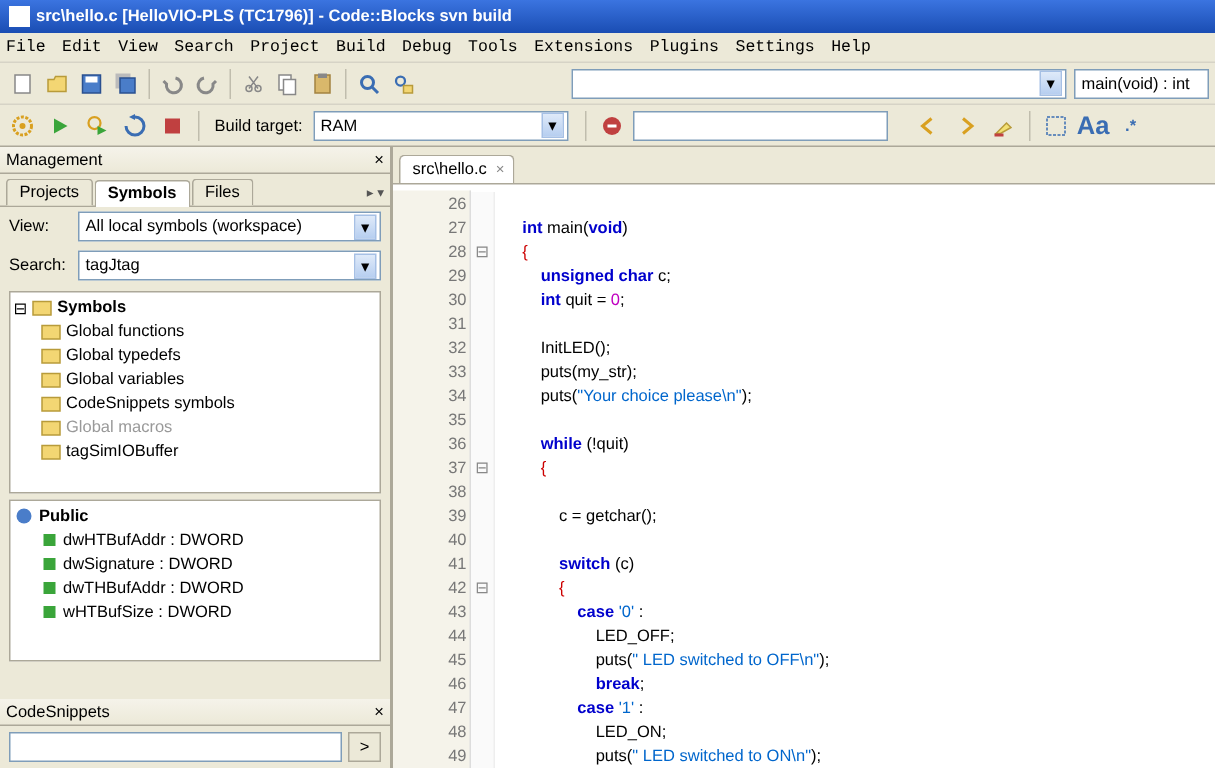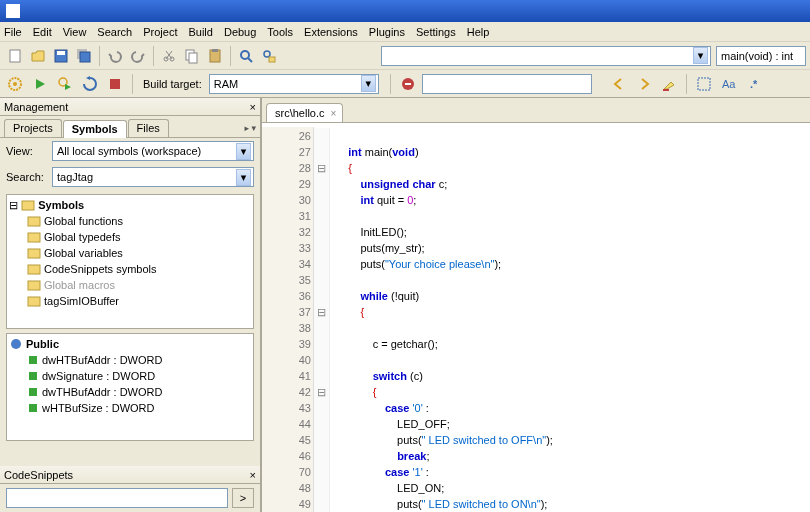--- a/index.html
+++ b/index.html
@@ -1,20 +1,20 @@
 <!DOCTYPE html>
 <html><head>
 <meta charset="utf-8">
 <style>
   * { box-sizing: border-box; margin: 0; padding: 0; font-family: Tahoma, sans-serif; font-size: 11px; }
   body { width: 810px; height: 512px; overflow: hidden; background: #fff; }
   .titlebar { background: linear-gradient(#3b74e0, #1a4db3); color: #fff; height: 22px; display: flex; align-items: center; padding: 0 6px; font-weight: bold; }
   .titlebar .codeicon { width: 14px; height: 14px; background: #fff; margin-right: 4px; display:inline-block; }
   .menubar { background: #ece9d8; height: 20px; display: flex; align-items: center; padding: 0 4px; gap: 11px; color: #000; border-bottom: 1px solid #d6d3c6; }
-  .menubar span { cursor: default; }
+  .menubar span { cursor: default; font-family: Liberation Mono, monospace; }
   .toolbar { background: #ece9d8; height: 28px; display: flex; align-items: center; padding: 0 4px; gap: 1px; border-bottom: 1px solid #d6d3c6; }
   .toolbar2 { background: #ece9d8; height: 28px; display: flex; align-items: center; padding: 0 4px; gap: 3px; border-bottom: 1px solid #aca899; }
   .tbtn { width: 22px; height: 22px; display: flex; align-items: center; justify-content: center; border: 1px solid transparent; cursor: pointer; }
   .sep { width: 1px; height: 20px; background: #c0bdad; margin: 0 3px; }
   .combo { border: 1px solid #7f9db9; background: #fff; height: 20px; display: flex; align-items: center; padding: 0 2px 0 4px; }
   .combo .dropbtn { width: 15px; height: 17px; background: linear-gradient(#dfeaf9,#b6cef0); border: 1px solid #a6c0e5; display:flex; align-items:center; justify-content:center; margin-left:2px;}
   .main { display: flex; height: calc(512px - 22px - 20px - 28px - 28px); }
   .leftpanel { width: 262px; background: #ece9d8; display:flex; flex-direction:column; border-right: 2px solid #aca899;}
   .panehdr { background: linear-gradient(#f5f3ea,#ece9d8); height: 18px; display: flex; align-items: center; padding: 0 4px; font-weight: normal; border-bottom: 1px solid #aca899;}
   .panehdr .close { margin-left: auto; font-family: Arial; cursor:pointer; }
@@ -44,20 +44,21 @@
   svg { display:block; }
   .snippetinput { border:1px solid #7f9db9; background:#fff; height:20px; flex:1; padding:0 4px;}
   .gobtn { width:22px; height:20px; border:1px solid #aca899; background:#ece9d8; display:flex; align-items:center; justify-content:center; cursor:pointer;}
   .grayed { color: #999; }
 </style>
 </head>
 <body>
 
 <div class="titlebar">
   <span class="codeicon"></span>
+  <span>src\hello.c [HelloVIO-PLS (TC1796)] - Code::Blocks svn build</span>
 </div>
 
 <div class="menubar">
   <span>File</span>
   <span>Edit</span>
   <span>View</span>
   <span>Search</span>
   <span>Project</span>
   <span>Build</span>
   <span>Debug</span>
@@ -207,21 +208,21 @@
         <line x1="2" y1="14" x2="8" y2="14" stroke="#c04040" stroke-width="2"></line>
       </svg>
     </div>
   <div class="sep"></div>
   <div class="tbtn">
       <svg width="16" height="16">
         <rect x="2" y="2" width="12" height="12" fill="none" stroke="#3a6db3" stroke-dasharray="2 1"></rect>
       </svg>
     </div>
   <div class="tbtn">
-      <span style="color:#3a6db3;font-weight:normal;font-size:11px">Aa</span>
+      <span style="color:#3a6db3;font-weight:bold;font-size:17px">Aa</span>
     </div>
   <div class="tbtn">
       <span style="color:#3a6db3;font-weight:bold;">.*</span>
     </div>
 </div>
 
 <div class="main">
   <div class="leftpanel">
     <div class="panehdr">
       <span>Management</span>
@@ -358,21 +359,21 @@
           <div>37</div>
           <div>38</div>
           <div>39</div>
           <div>40</div>
           <div>41</div>
           <div>42</div>
           <div>43</div>
           <div>44</div>
           <div>45</div>
           <div>46</div>
-          <div>70</div>
+          <div>47</div>
           <div>48</div>
           <div>49</div>
         </div>
       <div class="foldcol" id="fold">
           <div>&nbsp;</div>
           <div>&nbsp;</div>
           <div>⊟</div>
           <div>&nbsp;</div>
           <div>&nbsp;</div>
           <div>&nbsp;</div>

